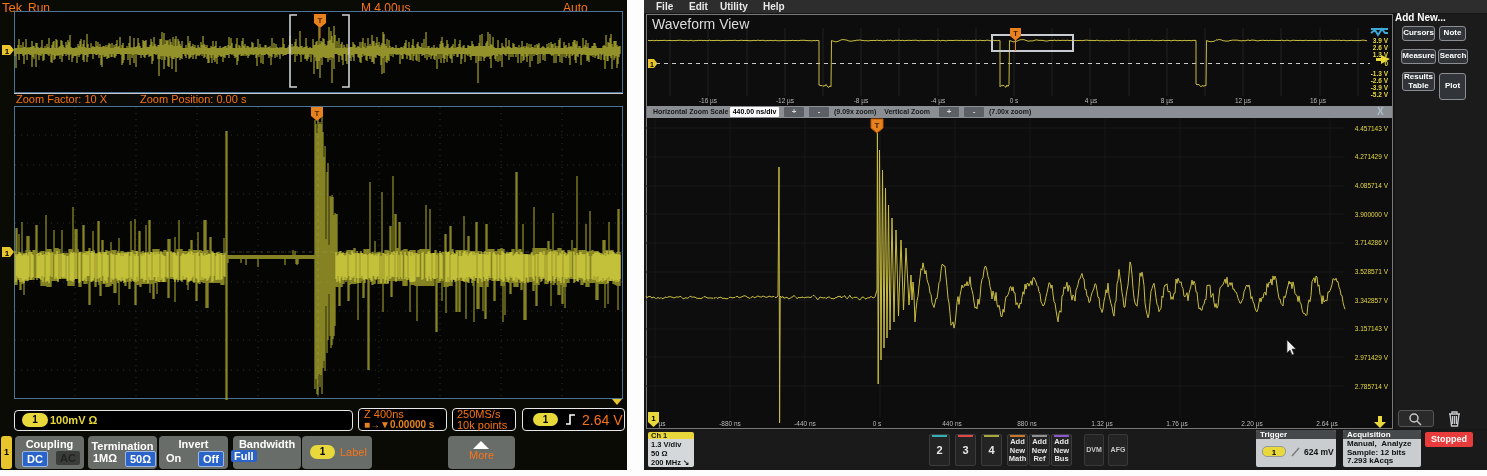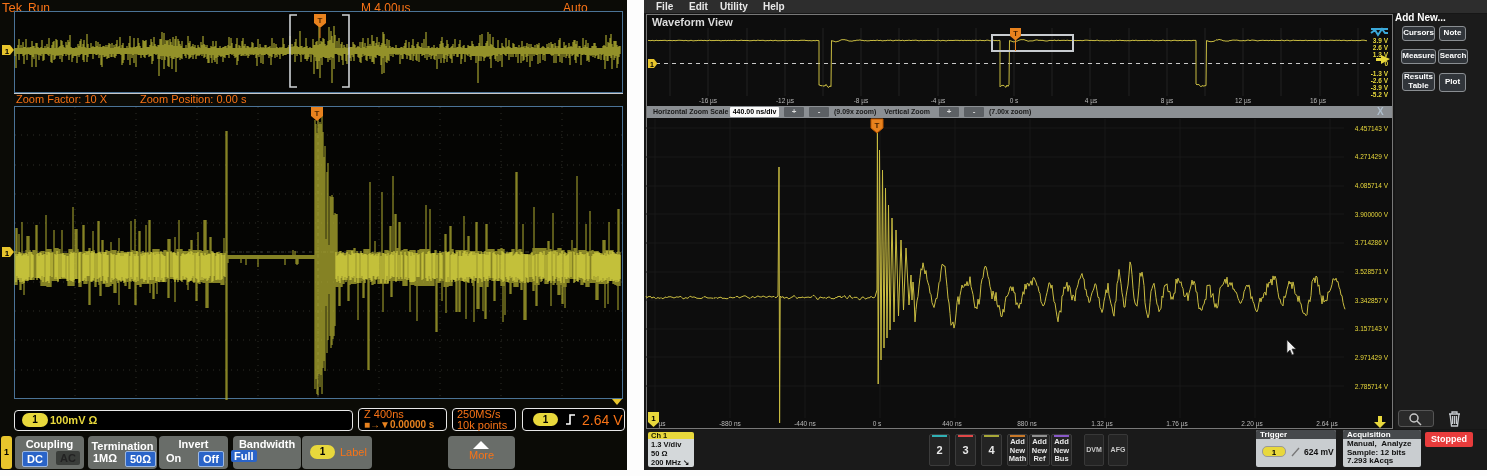--- a/index.html
+++ b/index.html
@@ -93,21 +93,21 @@
 <div class="abs" style="left:473px;top:441px;width:0;height:0;border-left:8px solid transparent;border-right:8px solid transparent;border-bottom:8px solid #fff"></div>
 <div class="abs wt" style="left:448px;top:449px;width:67px;text-align:center;font-size:11px">More</div>
 </div>
 <div id="rightscope">
 <div class="abs" style="left:0;top:0;width:843px;height:13px;background:#2d2d2d"></div>
 <div class="abs" style="left:12px;top:1px;color:#e8e8e8;font-weight:bold;font-size:10px">File</div>
 <div class="abs" style="left:45px;top:1px;color:#e8e8e8;font-weight:bold;font-size:10px">Edit</div>
 <div class="abs" style="left:76px;top:1px;color:#e8e8e8;font-weight:bold;font-size:10px">Utility</div>
 <div class="abs" style="left:119px;top:1px;color:#e8e8e8;font-weight:bold;font-size:10px">Help</div>
 <div class="abs" style="left:2px;top:14px;width:747px;height:415px;border:1px solid #787878;background:#0d0d0d"></div>
-<div class="abs" style="left:8px;top:16px;color:#dcdcdc;font-weight:bold;font-size:11px">Waveform View</div>
+<div class="abs" style="left:8px;top:16px;color:#dcdcdc;font-weight:normal;font-size:14px">Waveform View</div>
 <svg class="abs" style="left:0;top:0" width="843" height="476" viewBox="644 0 843 476">
 <path d="M670 28V96M708 28V96M747 28V96M785 28V96M823 28V96M861 28V96M899 28V96M938 28V96M976 28V96M1014 28V96M1052 28V96M1090 28V96M1129 28V96M1167 28V96M1205 28V96M1243 28V96M1281 28V96M1320 28V96M1358 28V96" stroke="#222" stroke-width="1" fill="none"></path>
 <path d="M648 63.5H1370" stroke="#c8c8c8" stroke-width="1" stroke-dasharray="4 4" fill="none"></path>
 <polyline points="648.0,40.4 649.0,40.5 650.0,40.5 651.0,40.8 652.0,40.2 653.0,40.6 654.0,40.7 655.0,40.7 656.0,40.3 657.0,40.4 658.0,40.7 659.0,40.5 660.0,40.5 661.0,40.4 662.0,40.6 663.0,40.3 664.0,40.5 665.0,40.2 666.0,40.6 667.0,40.7 668.0,40.7 669.0,40.3 670.0,40.6 671.0,40.4 672.0,40.8 673.0,40.6 674.0,40.4 675.0,40.7 676.0,40.6 677.0,40.5 678.0,40.3 679.0,40.3 680.0,40.3 681.0,40.4 682.0,40.4 683.0,40.5 684.0,40.8 685.0,40.4 686.0,40.4 687.0,40.6 688.0,40.8 689.0,40.7 690.0,40.6 691.0,40.2 692.0,40.6 693.0,40.8 694.0,40.8 695.0,40.6 696.0,40.6 697.0,40.7 698.0,40.3 699.0,40.4 700.0,40.5 701.0,40.3 702.0,40.4 703.0,40.6 704.0,40.6 705.0,40.2 706.0,40.8 707.0,40.5 708.0,40.8 709.0,40.2 710.0,40.2 711.0,40.7 712.0,40.5 713.0,40.6 714.0,40.5 715.0,40.6 716.0,40.3 717.0,40.5 718.0,40.4 719.0,40.4 720.0,40.7 721.0,40.8 722.0,40.7 723.0,40.4 724.0,40.8 725.0,40.3 726.0,40.5 727.0,40.8 728.0,40.2 729.0,40.6 730.0,40.5 731.0,40.3 732.0,40.7 733.0,40.2 734.0,40.6 735.0,40.2 736.0,40.4 737.0,40.6 738.0,40.6 739.0,40.6 740.0,40.4 741.0,40.3 742.0,40.2 743.0,40.7 744.0,40.3 745.0,40.6 746.0,40.4 747.0,40.5 748.0,40.5 749.0,40.7 750.0,40.8 751.0,40.6 752.0,40.7 753.0,40.4 754.0,40.4 755.0,40.4 756.0,40.8 757.0,40.3 758.0,40.2 759.0,40.4 760.0,40.5 761.0,40.4 762.0,40.4 763.0,40.3 764.0,40.5 765.0,40.8 766.0,40.7 767.0,40.6 768.0,40.5 769.0,40.8 770.0,40.3 771.0,40.4 772.0,40.6 773.0,40.8 774.0,40.6 775.0,40.3 776.0,40.4 777.0,40.8 778.0,40.7 779.0,40.8 780.0,40.6 781.0,40.8 782.0,40.5 783.0,40.5 784.0,40.6 785.0,40.7 786.0,40.4 787.0,40.8 788.0,40.7 789.0,40.5 790.0,40.4 791.0,40.8 792.0,40.2 793.0,40.5 794.0,40.5 795.0,40.7 796.0,40.3 797.0,40.7 798.0,40.6 799.0,40.7 800.0,40.3 801.0,40.4 802.0,40.2 803.0,40.4 804.0,40.2 805.0,40.3 806.0,40.6 807.0,40.4 808.0,40.8 809.0,40.6 810.0,40.6 811.0,40.8 812.0,40.8 813.0,40.6 814.0,40.5 815.0,40.8 816.0,40.6 817.0,40.3 818.0,40.8 819.0,40.5 819.0,85.2 820.0,84.9 821.0,86.1 822.0,85.3 823.0,86.4 824.0,85.5 825.0,86.1 826.0,84.4 827.0,85.9 828.0,87.3 829.0,87.2 830.0,85.8 831.0,86.7 831.5,40.5 832.0,40.8 833.0,41.1 834.0,41.2 835.0,41.7 836.0,41.9 837.0,41.5 838.0,41.3 839.0,41.1 840.0,40.3 841.0,40.1 842.0,39.5 843.0,39.9 844.0,39.5 845.0,39.9 846.0,40.0 847.0,40.2 848.0,40.6 849.0,41.1 850.0,41.0 851.0,41.1 852.0,41.2 853.0,40.9 854.0,40.6 855.0,40.7 856.0,40.5 857.0,40.0 858.0,40.4 859.0,40.0 860.0,40.0 861.0,40.2 862.0,40.5 863.0,40.3 864.0,40.9 865.0,40.7 866.0,40.5 867.0,41.0 868.0,40.7 869.0,40.9 870.0,40.6 871.0,40.3 872.0,40.7 873.0,40.3 874.0,40.5 875.0,40.5 876.0,40.6 877.0,40.0 878.0,40.4 879.0,40.7 880.0,40.3 881.0,40.4 882.0,40.9 883.0,40.8 884.0,40.6 885.0,40.6 886.0,40.7 887.0,40.3 888.0,40.2 889.0,40.5 890.0,40.2 891.0,40.2 892.0,40.7 893.0,40.8 894.0,40.7 895.0,40.4 896.0,40.2 897.0,40.5 898.0,40.3 899.0,40.2 900.0,40.4 901.0,40.8 902.0,40.2 903.0,40.3 904.0,40.8 905.0,40.7 906.0,40.3 907.0,40.6 908.0,40.3 909.0,40.3 910.0,40.3 911.0,40.7 912.0,40.3 913.0,40.3 914.0,40.4 915.0,40.2 916.0,40.2 917.0,40.4 918.0,40.6 919.0,40.8 920.0,40.6 921.0,40.2 922.0,40.7 923.0,40.7 924.0,40.4 925.0,40.7 926.0,40.5 927.0,40.5 928.0,40.3 929.0,40.6 930.0,40.3 931.0,40.4 932.0,40.4 933.0,40.6 934.0,40.5 935.0,40.8 936.0,40.8 937.0,40.3 938.0,40.4 939.0,40.2 940.0,40.8 941.0,40.8 942.0,40.4 943.0,40.4 944.0,40.5 945.0,40.7 946.0,40.8 947.0,40.8 948.0,40.3 949.0,40.4 950.0,40.6 951.0,40.3 952.0,40.6 953.0,40.4 954.0,40.5 955.0,40.3 956.0,40.3 957.0,40.4 958.0,40.3 959.0,40.5 960.0,40.7 961.0,40.2 962.0,40.4 963.0,40.7 964.0,40.5 965.0,40.2 966.0,40.7 967.0,40.4 968.0,40.4 969.0,40.5 970.0,40.3 971.0,40.8 972.0,40.5 973.0,40.2 974.0,40.7 975.0,40.2 976.0,40.3 977.0,40.4 978.0,40.8 979.0,40.5 980.0,40.2 981.0,40.4 982.0,40.7 983.0,40.4 984.0,40.7 985.0,40.7 986.0,40.3 987.0,40.2 988.0,40.2 989.0,40.5 990.0,40.8 991.0,40.7 992.0,40.8 993.0,40.2 994.0,40.4 995.0,40.8 996.0,40.3 997.0,40.8 998.0,40.6 999.0,40.3 1000.0,40.5 1000.0,86.9 1001.0,85.9 1002.0,85.4 1003.0,85.4 1004.0,85.5 1005.0,86.7 1006.0,87.3 1007.0,85.0 1008.0,86.4 1009.0,84.5 1009.5,40.5 1010.0,40.7 1011.0,41.0 1012.0,41.3 1013.0,41.8 1014.0,41.9 1015.0,41.6 1016.0,41.3 1017.0,41.1 1018.0,40.7 1019.0,40.1 1020.0,40.0 1021.0,39.5 1022.0,39.8 1023.0,39.6 1024.0,39.7 1025.0,40.0 1026.0,40.5 1027.0,40.6 1028.0,41.3 1029.0,41.0 1030.0,40.9 1031.0,40.9 1032.0,40.9 1033.0,40.9 1034.0,40.5 1035.0,40.2 1036.0,40.0 1037.0,39.9 1038.0,40.2 1039.0,40.5 1040.0,40.2 1041.0,40.5 1042.0,40.3 1043.0,40.5 1044.0,40.7 1045.0,40.9 1046.0,41.0 1047.0,41.0 1048.0,40.9 1049.0,40.5 1050.0,40.4 1051.0,40.5 1052.0,40.4 1053.0,40.6 1054.0,40.2 1055.0,40.2 1056.0,40.7 1057.0,40.6 1058.0,40.2 1059.0,40.3 1060.0,40.7 1061.0,40.4 1062.0,40.4 1063.0,40.4 1064.0,40.3 1065.0,40.4 1066.0,40.6 1067.0,40.1 1068.0,40.4 1069.0,40.5 1070.0,40.6 1071.0,40.5 1072.0,40.4 1073.0,40.4 1074.0,40.5 1075.0,40.4 1076.0,40.6 1077.0,40.7 1078.0,40.3 1079.0,40.7 1080.0,40.4 1081.0,40.5 1082.0,40.7 1083.0,40.6 1084.0,40.4 1085.0,40.2 1086.0,40.2 1087.0,40.2 1088.0,40.3 1089.0,40.4 1090.0,40.6 1091.0,40.3 1092.0,40.5 1093.0,40.6 1094.0,40.5 1095.0,40.7 1096.0,40.4 1097.0,40.2 1098.0,40.3 1099.0,40.8 1100.0,40.7 1101.0,40.7 1102.0,40.6 1103.0,40.6 1104.0,40.8 1105.0,40.7 1106.0,40.7 1107.0,40.5 1108.0,40.7 1109.0,40.8 1110.0,40.8 1111.0,40.4 1112.0,40.4 1113.0,40.8 1114.0,40.5 1115.0,40.8 1116.0,40.3 1117.0,40.3 1118.0,40.7 1119.0,40.3 1120.0,40.3 1121.0,40.4 1122.0,40.7 1123.0,40.3 1124.0,40.8 1125.0,40.6 1126.0,40.7 1127.0,40.8 1128.0,40.5 1129.0,40.8 1130.0,40.7 1131.0,40.7 1132.0,40.4 1133.0,40.2 1134.0,40.7 1135.0,40.4 1136.0,40.2 1137.0,40.5 1138.0,40.8 1139.0,40.4 1140.0,40.8 1141.0,40.3 1142.0,40.7 1143.0,40.4 1144.0,40.5 1145.0,40.5 1146.0,40.6 1147.0,40.3 1148.0,40.4 1149.0,40.7 1150.0,40.5 1151.0,40.3 1152.0,40.2 1153.0,40.6 1154.0,40.7 1155.0,40.8 1156.0,40.3 1157.0,40.6 1158.0,40.7 1159.0,40.8 1160.0,40.4 1161.0,40.7 1162.0,40.3 1163.0,40.2 1164.0,40.4 1165.0,40.7 1166.0,40.7 1167.0,40.3 1168.0,40.6 1169.0,40.3 1170.0,40.7 1171.0,40.8 1172.0,40.7 1173.0,40.3 1174.0,40.4 1175.0,40.2 1176.0,40.5 1177.0,40.7 1178.0,40.6 1179.0,40.7 1180.0,40.3 1181.0,40.6 1182.0,40.7 1183.0,40.8 1184.0,40.2 1185.0,40.6 1186.0,40.5 1187.0,40.7 1188.0,40.5 1189.0,40.4 1190.0,40.6 1191.0,40.7 1192.0,40.7 1193.0,40.2 1194.0,40.5 1195.0,40.3 1196.0,40.5 1196.0,84.0 1197.0,84.9 1198.0,84.3 1199.0,84.8 1200.0,85.6 1201.0,86.9 1202.0,85.5 1203.0,86.0 1204.0,86.0 1205.0,85.7 1206.0,85.6 1206.5,40.5 1207.0,40.8 1208.0,41.0 1209.0,41.5 1210.0,41.5 1211.0,41.8 1212.0,41.5 1213.0,41.5 1214.0,41.2 1215.0,40.8 1216.0,39.8 1217.0,40.1 1218.0,39.9 1219.0,39.4 1220.0,39.7 1221.0,39.9 1222.0,40.1 1223.0,40.8 1224.0,40.8 1225.0,40.9 1226.0,41.2 1227.0,40.9 1228.0,41.2 1229.0,40.9 1230.0,40.4 1231.0,40.7 1232.0,40.0 1233.0,40.3 1234.0,39.9 1235.0,40.4 1236.0,40.0 1237.0,40.2 1238.0,40.3 1239.0,40.5 1240.0,40.9 1241.0,40.6 1242.0,40.9 1243.0,40.5 1244.0,40.6 1245.0,40.9 1246.0,40.5 1247.0,40.3 1248.0,40.0 1249.0,40.3 1250.0,40.6 1251.0,40.3 1252.0,40.0 1253.0,40.2 1254.0,40.2 1255.0,40.4 1256.0,40.5 1257.0,40.8 1258.0,40.9 1259.0,40.6 1260.0,40.5 1261.0,40.4 1262.0,40.4 1263.0,40.2 1264.0,40.5 1265.0,40.5 1266.0,40.4 1267.0,40.4 1268.0,40.5 1269.0,40.8 1270.0,40.2 1271.0,40.4 1272.0,40.6 1273.0,40.3 1274.0,40.4 1275.0,40.6 1276.0,40.6 1277.0,40.3 1278.0,40.7 1279.0,40.3 1280.0,40.8 1281.0,40.2 1282.0,40.2 1283.0,40.5 1284.0,40.7 1285.0,40.8 1286.0,40.2 1287.0,40.4 1288.0,40.2 1289.0,40.7 1290.0,40.8 1291.0,40.7 1292.0,40.5 1293.0,40.2 1294.0,40.2 1295.0,40.6 1296.0,40.2 1297.0,40.7 1298.0,40.3 1299.0,40.7 1300.0,40.2 1301.0,40.6 1302.0,40.5 1303.0,40.6 1304.0,40.5 1305.0,40.4 1306.0,40.2 1307.0,40.6 1308.0,40.7 1309.0,40.3 1310.0,40.7 1311.0,40.2 1312.0,40.8 1313.0,40.3 1314.0,40.6 1315.0,40.5 1316.0,40.6 1317.0,40.6 1318.0,40.3 1319.0,40.4 1320.0,40.6 1321.0,40.2 1322.0,40.4 1323.0,40.7 1324.0,40.2 1325.0,40.5 1326.0,40.5 1327.0,40.5 1328.0,40.6 1329.0,40.6 1330.0,40.2 1331.0,40.3 1332.0,40.3 1333.0,40.3 1334.0,40.5 1335.0,40.4 1336.0,40.3 1337.0,40.2 1338.0,40.5 1339.0,40.2 1340.0,40.3 1341.0,40.7 1342.0,40.5 1343.0,40.3 1344.0,40.3 1345.0,40.4 1346.0,40.7 1347.0,40.6 1348.0,40.8 1349.0,40.3 1350.0,40.8 1351.0,40.2 1352.0,40.4 1353.0,40.7 1354.0,40.5 1355.0,40.7 1356.0,40.6 1357.0,40.4 1358.0,40.7 1359.0,40.5 1360.0,40.7 1361.0,40.3 1362.0,40.2 1363.0,40.2 1364.0,40.2 1365.0,40.4 1366.0,40.7 1367.0,40.7" stroke="#c9bc41" stroke-width="1" fill="none"></polyline>
 <rect x="992" y="35" width="81" height="16" fill="none" stroke="#c8ccd0" stroke-width="2"></rect>
 <path d="M1010 28h11v8l-5.5 4.5-5.5-4.5z" fill="#e8821e"></path>
       <text x="1015.5" y="36" font-size="7.5" font-weight="bold" fill="#401f00" text-anchor="middle">T</text>
 <path d="M1015.5 40V51" stroke="#e8821e" stroke-width="1"></path>
 <path d="M648 59h6l3.5 4.5-3.5 4.5h-6z" fill="#e8c52c"></path>
       <text x="652" y="67" font-size="7" font-weight="bold" fill="#000" text-anchor="middle">1</text>
@@ -171,21 +171,21 @@
 <div class="abs" style="left:517px;width:32px;top:419.5px;color:#b8b8b8;font-size:6.5px;text-align:center">1.76 µs</div>
 <div class="abs" style="left:592px;width:32px;top:419.5px;color:#b8b8b8;font-size:6.5px;text-align:center">2.20 µs</div>
 <div class="abs" style="left:667px;width:32px;top:419.5px;color:#b8b8b8;font-size:6.5px;text-align:center">2.64 µs</div>
 <div class="abs" style="left:751px;top:14px;width:92px;height:415px;background:#1b1b1b"></div>
 <div class="abs" style="left:751px;top:12px;width:92px;color:#fff;font-weight:bold;font-size:10px">Add New...</div>
 <div class="anbtn" style="left:758px;top:26px;width:33px;height:15px">Cursors</div>
 <div class="anbtn" style="left:795px;top:26px;width:27px;height:15px">Note</div>
 <div class="anbtn" style="left:757px;top:49px;width:35px;height:15px">Measure</div>
 <div class="anbtn" style="left:794px;top:49px;width:30px;height:15px">Search</div>
 <div class="anbtn" style="left:758px;top:72px;width:33px;height:19px">Results<br>Table</div>
-<div class="anbtn" style="left:795px;top:73px;width:27px;height:19px">Plot</div>
+<div class="anbtn" style="left:795px;top:73px;width:27px;height:27px">Plot</div>
 <div class="abs" style="left:754px;top:410px;width:36px;height:17px;background:#2a2a2a;border:1px solid #555;border-radius:3px"></div>
 <svg class="abs" style="left:763px;top:412px" width="16" height="14">
       <circle cx="7" cy="6" r="4" fill="none" stroke="#c8c8c8" stroke-width="1.5"></circle>
       <path d="M10 9l4 4" stroke="#c8c8c8" stroke-width="1.5"></path>
     </svg>
 <svg class="abs" style="left:802px;top:409px" width="18" height="19">
       <path d="M3 5h11M6 5V3h5v2M4 5l1.5 12h6L13 5M6.5 7v8M8.5 7v8M10.5 7v8" stroke="#c8ccd0" stroke-width="1.3" fill="none"></path>
     </svg>
 <div class="abs" style="left:0;top:430px;width:843px;height:40px;background:#1a1a1a"></div>
 <div class="abs" style="left:4px;top:432px;width:46px;height:7px;background:#e8d83c;border-radius:2px 2px 0 0;color:#1a1a00;font-weight:bold;font-size:7.5px;line-height:7px;padding-left:3px">Ch 1</div>

